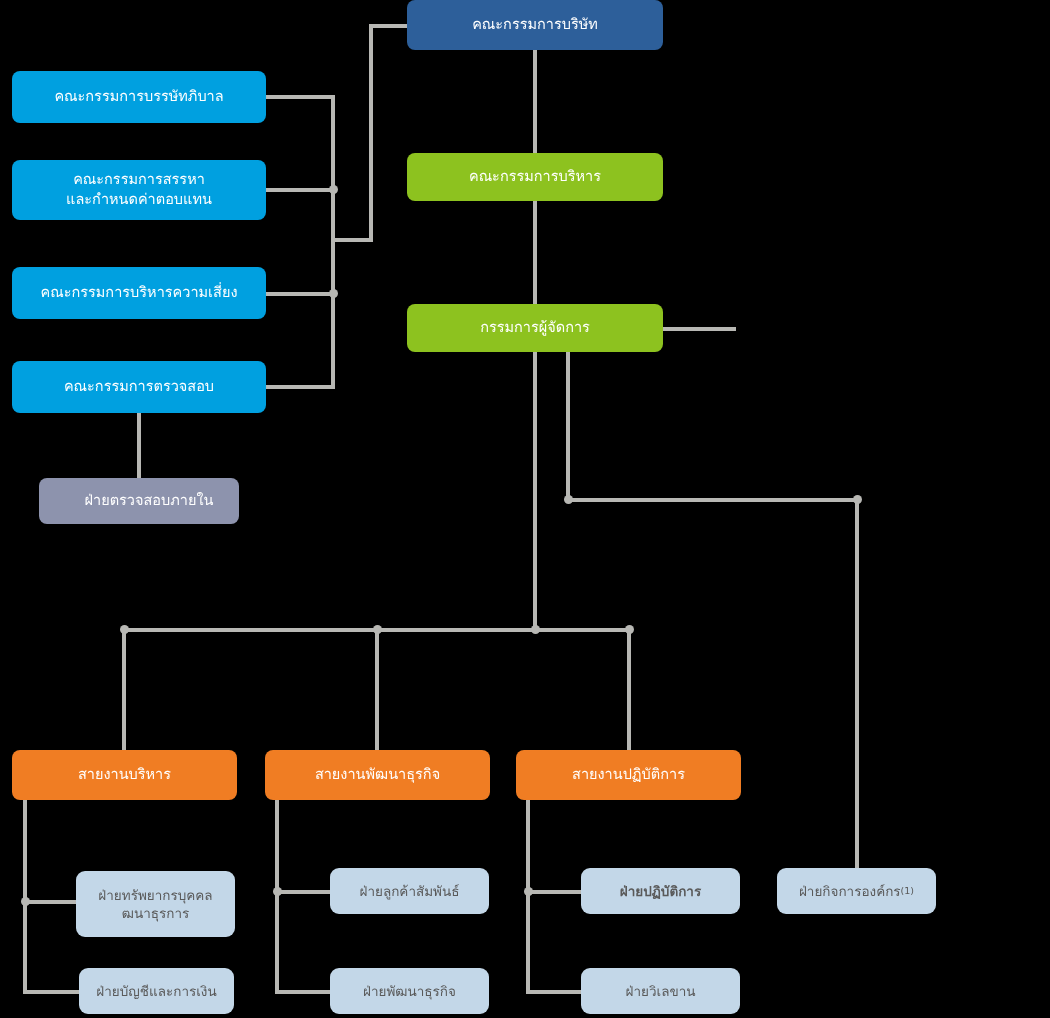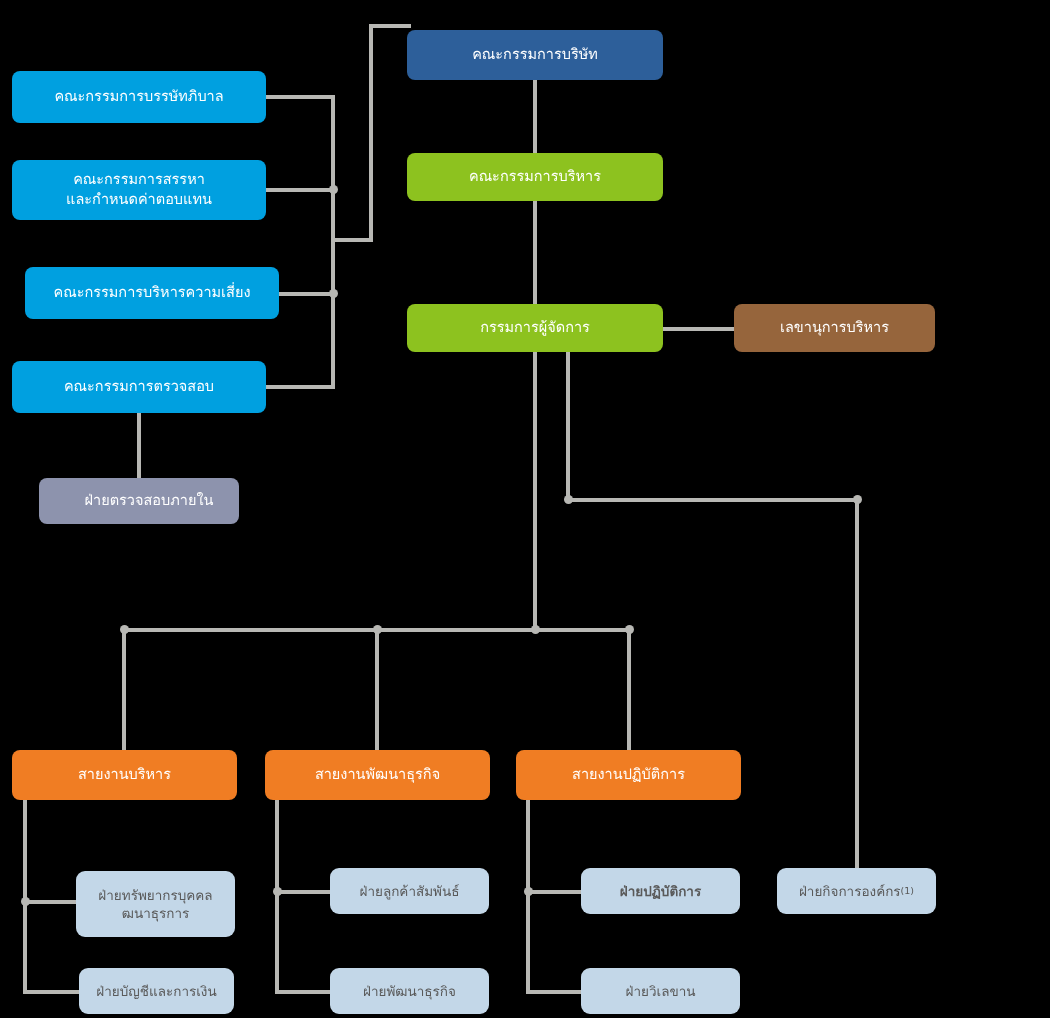--- a/index.html
+++ b/index.html
@@ -21,21 +21,21 @@
     align-items:center;
     justify-content:center;
     text-align:center;
     border-radius:8px;
     color:#ffffff;
     font-size:14.5px;
     line-height:1.35;
     padding:4px 8px;
     z-index:5;
   }
-  .node.board      { background:#2d5f9a;margin-top:30px; }
+  .node.board      { background:#2d5f9a; }
   .node.committee  { background:#00a0e0; }
   .node.exec       { background:#8dc21f; }
   .node.secretary  { background:#96653c; }
   .node.internal   { background:#8d93ad; }
   .node.line       { background:#f07d23; }
   .node.dept       { background:#c3d7e8; color:#5a5a5a; border-radius:9px;}
   .node.dept .lbl  { font-size:13.5px; }
 
   .sup{ font-size:9.5px; vertical-align:super; line-height:0;}
 
@@ -116,43 +116,40 @@
 
   <div class="node committee" style="left:12px; top:71px; width:254px; height:52px;">
     <span class="lbl">คณะกรรมการบรรษัทภิบาล</span>
   </div>
 
   <div class="node committee" style="left:12px; top:160px; width:254px; height:60px; flex-direction:column;">
     <span class="lbl">คณะกรรมการสรรหา</span>
     <span class="lbl">และกำหนดค่าตอบแทน</span>
   </div>
 
-  <div class="node committee" style="left:12px; top:267px; width:254px; height:52px;margin-left:13px;">
+  <div class="node committee" style="left:12px; top:267px; width:254px; height:52px;">
     <span class="lbl">คณะกรรมการบริหารความเสี่ยง</span>
   </div>
 
   <div class="node committee" style="left:12px; top:361px; width:254px; height:52px;">
     <span class="lbl">คณะกรรมการตรวจสอบ</span>
   </div>
 
   <div class="node internal" style="left:39px; top:478px; width:200px; height:46px;padding-left:28px;">
     <span class="lbl">ฝ่ายตรวจสอบภายใน</span>
   </div>
 
   <div class="node exec" style="left:407px; top:304px; width:256px; height:48px;">
     <span class="lbl">กรรมการผู้จัดการ</span>
   </div>
 
   <div class="node exec" style="left:407px; top:153px; width:256px; height:48px;">
     <span class="lbl">คณะกรรมการบริหาร</span>
   </div>
 
-  <div class="node secretary" style="left:734px; top:304px; width:201px; height:48px;">
-    <span class="lbl">เลขานุการบริหาร</span>
-  </div>
 
   <div class="node line" style="left:12px; top:750px; width:225px; height:50px;">
     <span class="lbl">สายงานบริหาร</span>
   </div>
 
   <div class="node line" style="left:265px; top:750px; width:225px; height:50px;">
     <span class="lbl">สายงานพัฒนาธุรกิจ</span>
   </div>
 
   <div class="node line" style="left:516px; top:750px; width:225px; height:50px;">

